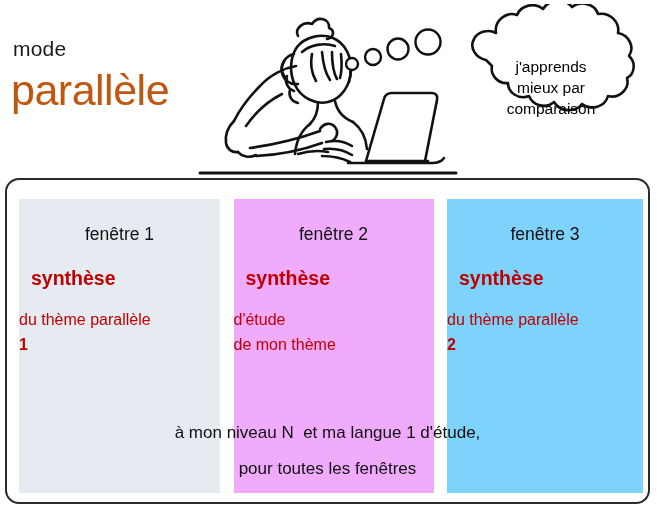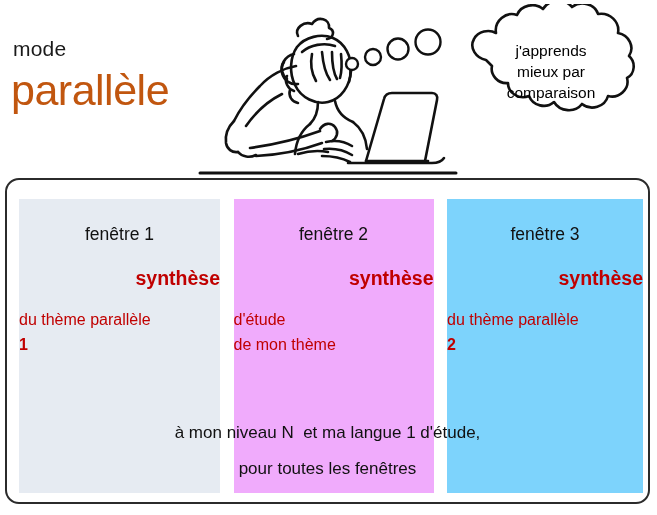--- a/index.html
+++ b/index.html
@@ -49,21 +49,21 @@
   }
 
   #thought-bubble-wrap {
     position: absolute;
     left: 448px; top: 4px;
     width: 206px; height: 130px;
   }
 
   #bubble-text {
     position: absolute;
-    left: 0; top: 0;
+    left: 0; top: 16px;
     width: 206px; height: 130px;
     display: flex;
     flex-direction: column;
     align-items: center;
     justify-content: center;
     font-size: 15.5px;
     line-height: 21px;
     color: #000;
     text-align: center;
     padding-top: 4px;
@@ -105,23 +105,23 @@
     position: absolute;
     left: 0; right: 0;
     top: 25px;
     text-align: center;
     font-size: 17.5px;
     color: #111;
   }
 
   .col-synthese {
     position: absolute;
-    left: 0; right: 0;
+    left: 12px; right: 0;
     top: 68px;
-    text-align: right;
+    text-align: left;
     font-size: 19.5px;
     font-weight: bold;
     color: #C00000;
   }
 
   .col-detail {
     position: absolute;
     left: 0; right: 0;
     top: 108px;
     text-align: left;

